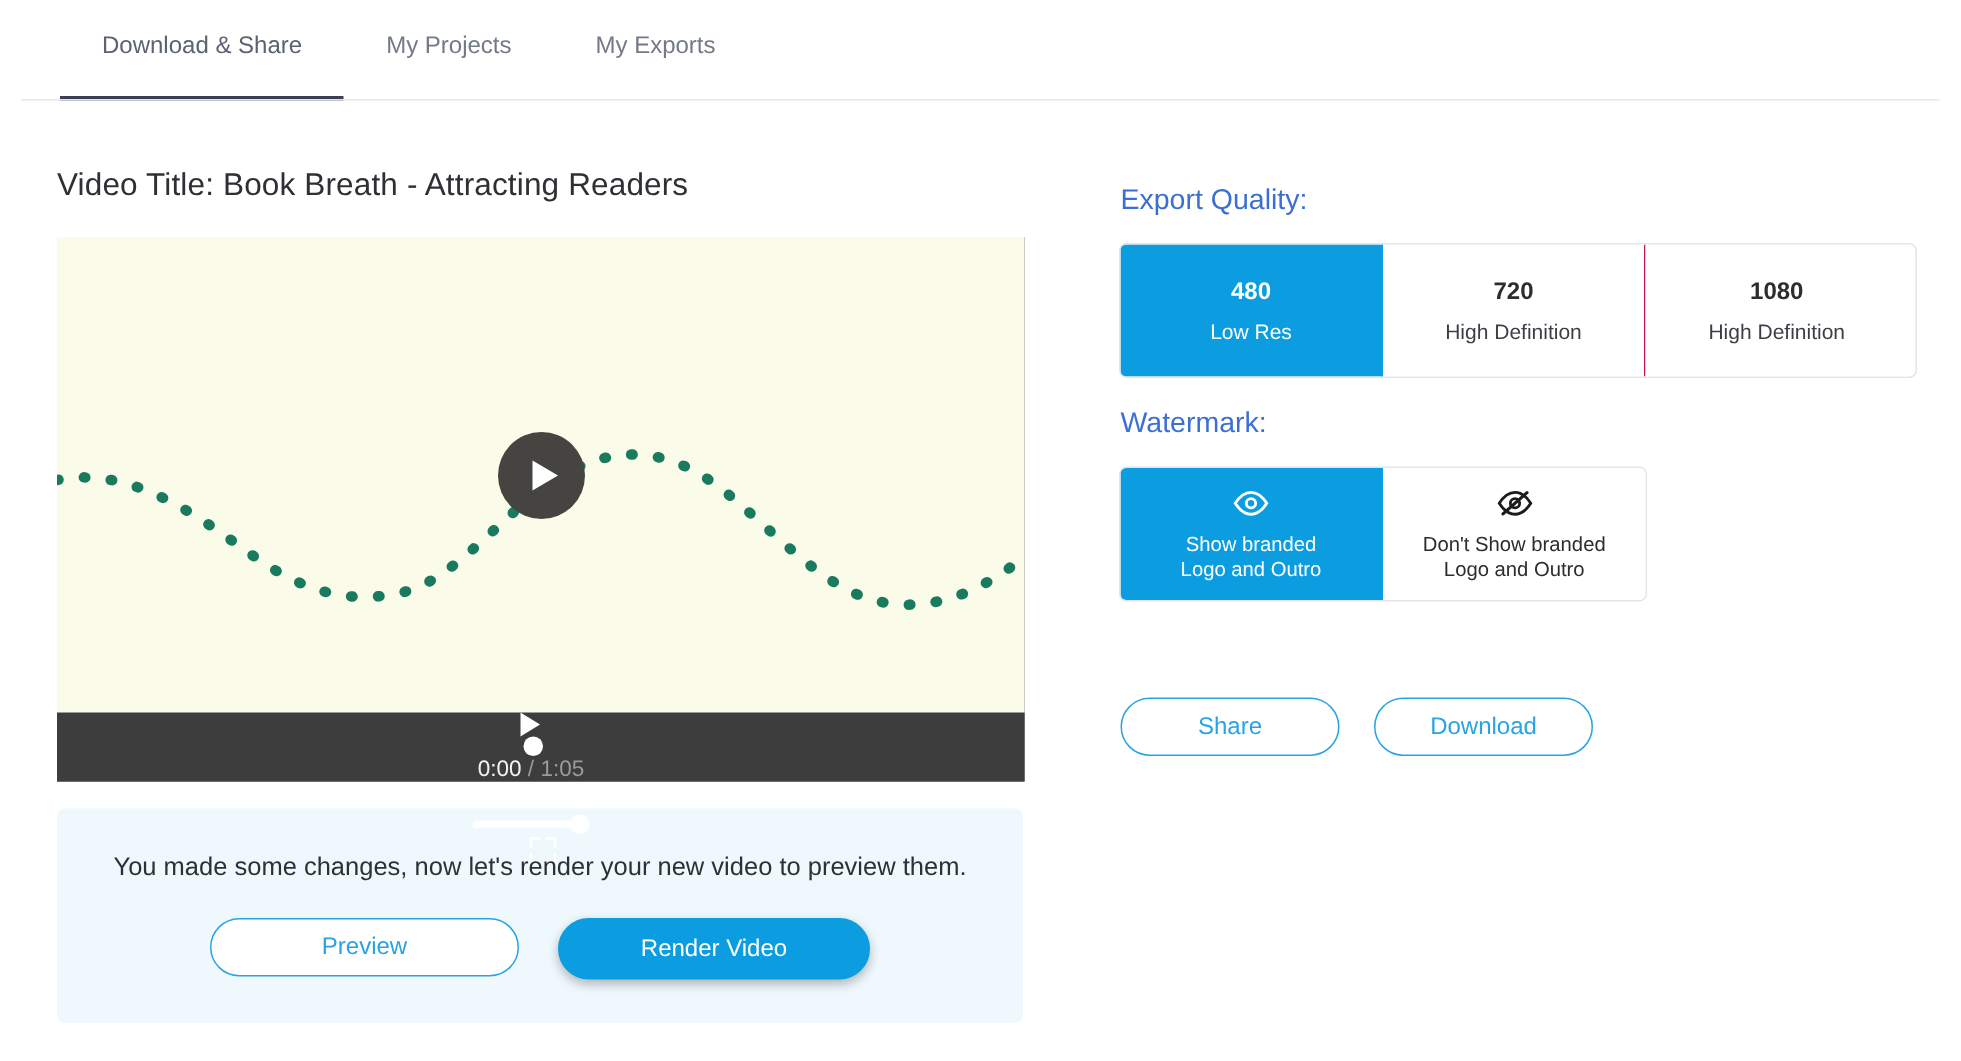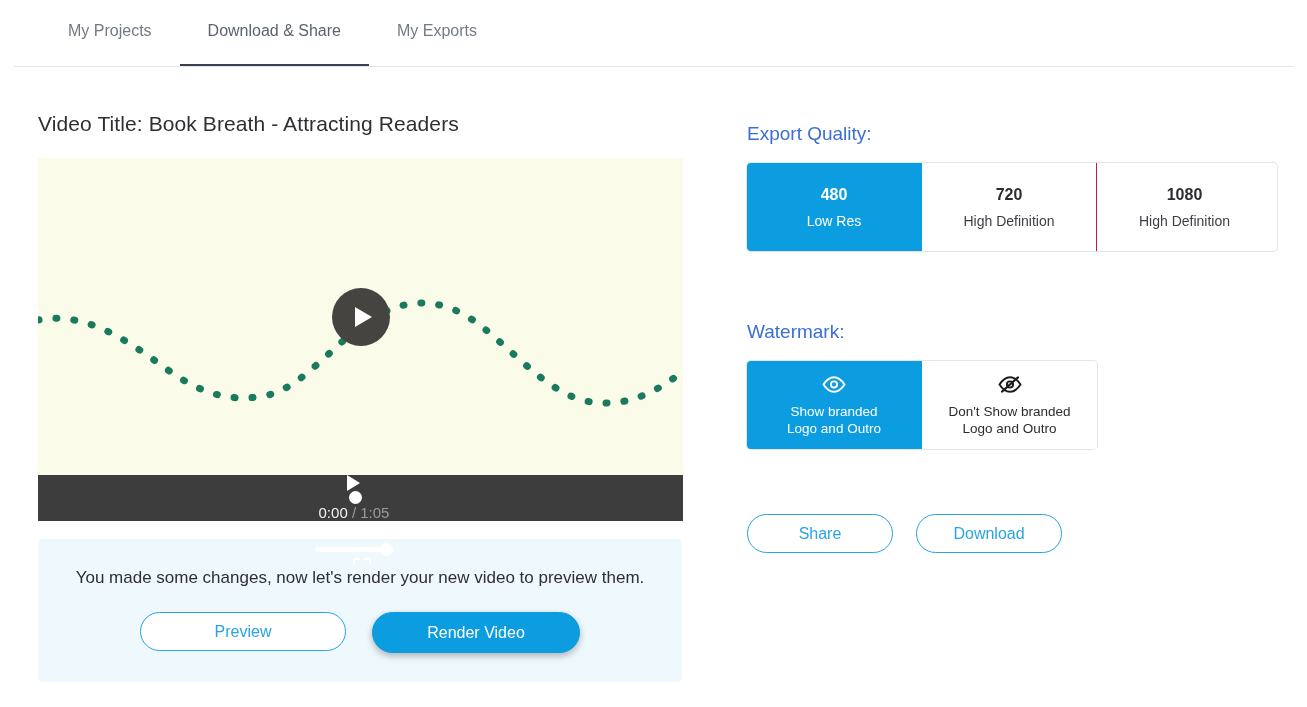--- a/index.html
+++ b/index.html
@@ -280,21 +280,21 @@
   .quality .seg-res {
     font-size: 16px;
     font-weight: bold;
     color: #2b2d31;
     margin-bottom: 9px;
   }
   .quality .seg-desc { font-size: 14px; color: #3c3f45; }
   .quality .seg.active .seg-res,
   .quality .seg.active .seg-desc { color: #ffffff; }
 
-  .watermark-wrap { margin-top: 70px; }
+  .watermark-wrap { margin-top: 21px; }
   .watermark .seg { width: 175px; height: 88px; padding: 0 8px; }
   .watermark .seg-icon {
     height: 22px;
     margin-bottom: 8px;
     display: flex;
     align-items: center;
     justify-content: center;
   }
   .watermark .seg-label {
     font-size: 13.5px;
@@ -308,25 +308,25 @@
     display: flex;
     gap: 23px;
   }
   .share-row .btn-outline { width: 146px; height: 39px; }
 </style>
 </head>
 <body>
 
 <div class="tabbar">
   <div class="tabs">
+    <div class="tab active">
+      <span>Download &amp; Share</span>
+    </div>
     <div class="tab">
       <span>My Projects</span>
-    </div>
-    <div class="tab active">
-      <span>Download &amp; Share</span>
     </div>
     <div class="tab">
       <span>My Exports</span>
     </div>
   </div>
   <div class="tabbar-rule"></div>
 </div>
 
 <div class="content">
 

